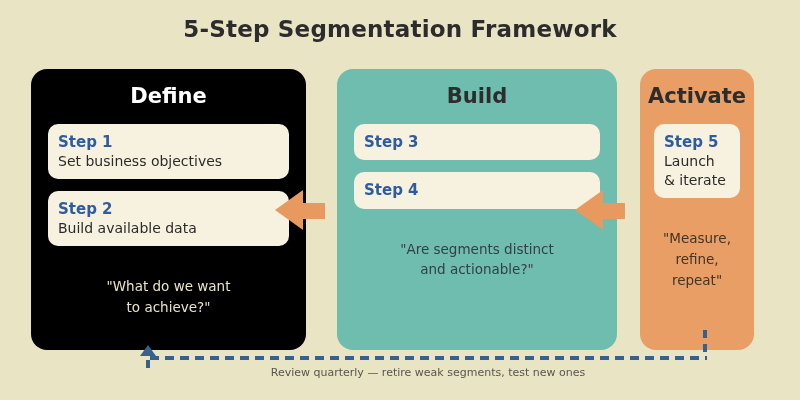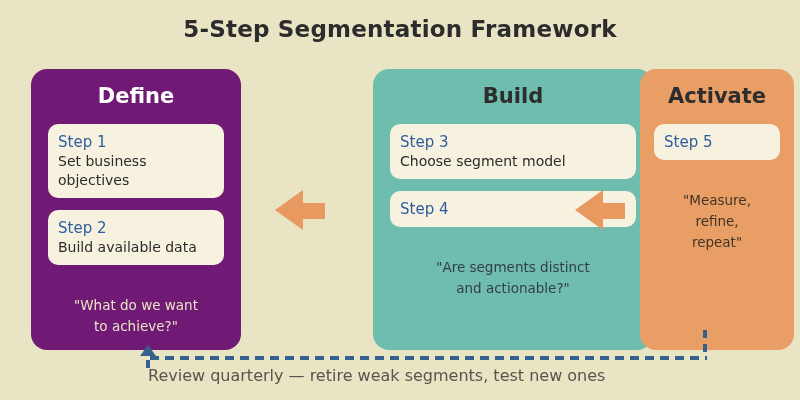--- a/index.html
+++ b/index.html
@@ -10,32 +10,32 @@
   }
   .canvas { position:relative; width:800px; height:400px; background:#e9e4c4; overflow:hidden; }
 
   .main-title {
     position:absolute; top:16px; left:0; right:0;
     text-align:center; font-size:23px; font-weight:bold;
     color:#2c2c2c; letter-spacing:0.2px;
   }
 
   .panel { position:absolute; top:69px; height:281px; border-radius:16px; box-sizing:border-box; }
-  .panel-define   { left:31px;  width:210px; background:#701a75; }
-  .panel-build    { left:337px; width:280px; background:#6fbdae;margin-left:36px; }
-  .panel-activate { left:640px; width:154px; background:#e99e66; }
+  .panel-define   { left:31px;  width:275px; background:#000000; }
+  .panel-build    { left:337px; width:280px; background:#6fbdae; }
+  .panel-activate { left:640px; width:114px; background:#e99e66; }
 
   .panel-title { text-align:center; margin-top:15px; font-size:21px; font-weight:bold; color:#2d2d2d; }
   .panel-define .panel-title { color:#ffffff; }
 
   .cards { margin:16px 17px 0; display:flex; flex-direction:column; gap:12px; }
   .panel-activate .cards { margin:16px 14px 6px; }
 
   .card { background:#f7f2e0; border-radius:10px; padding:8px 10px; }
-  .card-label { color:#2e5c9e; font-weight:normal; font-size:15px; line-height:1.35; }
+  .card-label { color:#2e5c9e; font-weight:bold; font-size:15px; line-height:1.35; }
   .card-text  { color:#2b2b2b; font-size:14px; line-height:1.35; }
 
   .quote {
     margin-top:30px; text-align:center; font-size:13.5px; line-height:1.55;
     white-space:pre-line;
   }
   .panel-define .quote   { color:#e9e4c6; }
   .panel-build .quote    { color:#333f46; }
   .panel-activate .quote { color:#413526; }
 
@@ -58,21 +58,21 @@
     background:repeating-linear-gradient(90deg,#35618f 0 9px,transparent 9px 15px);
   }
   .fb-stub { position:absolute; left:146px; top:360px; width:4px; height:8px; background:#35618f; }
   .fb-arrowhead {
     position:absolute; left:140px; top:345px; width:0; height:0;
     border-left:8px solid transparent; border-right:8px solid transparent;
     border-bottom:11px solid #35618f;
   }
   .fb-caption {
     position:absolute; left:148px; top:366px; width:560px;
-    font-size:16px; color:#57564e;
+    text-align:center; font-size:11px; color:#57564e;
   }
 </style>
 </head>
 <body>
 
 <div class="canvas">
 
   <div class="main-title">5-Step Segmentation Framework</div>
 
   <div class="panel panel-define">
@@ -89,35 +89,35 @@
     </div>
     <div class="quote">"What do we want
 to achieve?"</div>
   </div>
 
   <div class="panel panel-build">
     <div class="panel-title">Build</div>
     <div class="cards">
       <div class="card">
         <div class="card-label">Step 3</div>
-        <div class="card-text">Choose segment model</div>
       </div>
       <div class="card">
         <div class="card-label">Step 4</div>
       </div>
     </div>
     <div class="quote">"Are segments distinct
 and actionable?"</div>
   </div>
 
   <div class="panel panel-activate">
     <div class="panel-title">Activate</div>
     <div class="cards">
       <div class="card">
         <div class="card-label">Step 5</div>
+        <div class="card-text">Launch &amp; iterate</div>
       </div>
     </div>
     <div class="quote">"Measure,
 refine,
 repeat"</div>
   </div>
 
   <div class="arrow arrow-1">
     <div class="head"></div>
     <div class="tail"></div>

